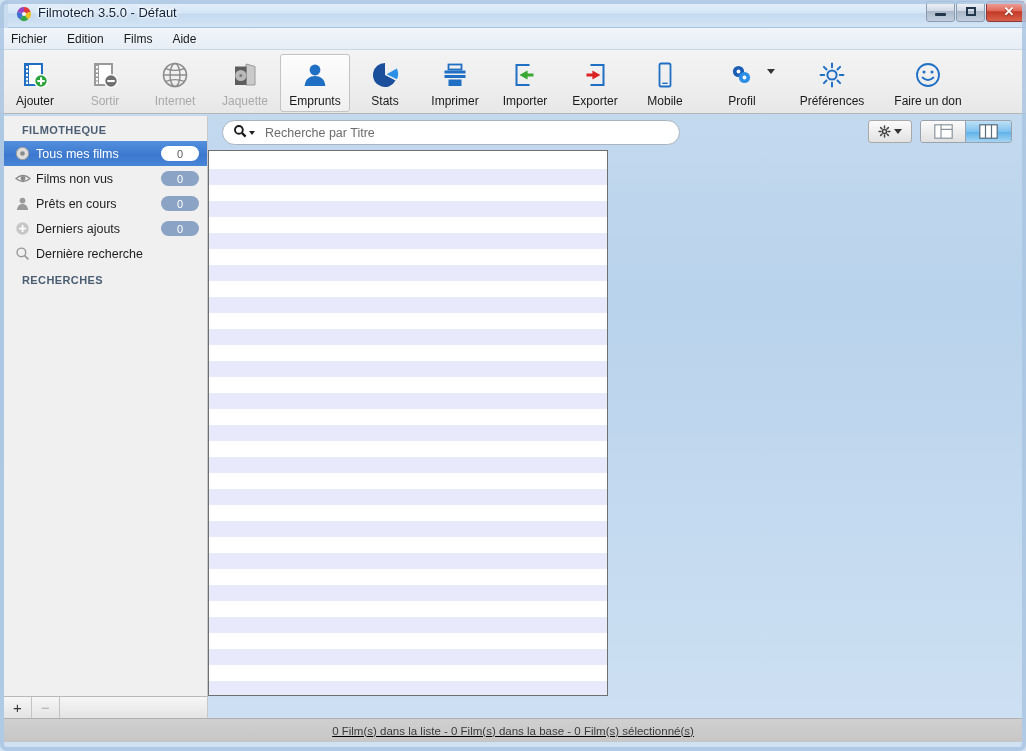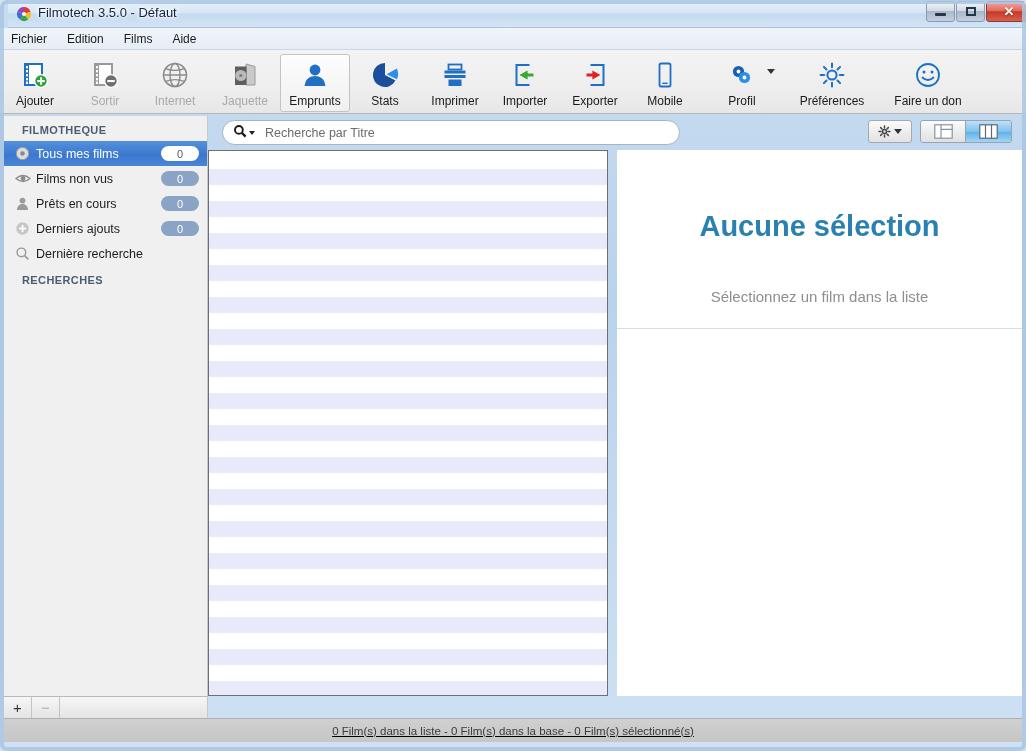--- a/index.html
+++ b/index.html
@@ -546,24 +546,19 @@
         <div class="row alt"></div>
         <div class="row plain"></div>
         <div class="row alt"></div>
         <div class="row plain"></div>
         <div class="row alt"></div>
         <div class="row plain"></div>
         <div class="row alt"></div>
       </div>
   </div>
 
-  <div class="detail">
-    <div class="d-title">Aucune sélection</div>
-    <div class="d-sub">Sélectionnez un film dans la liste</div>
-    <div class="d-rule"></div>
-  </div>
 
   <div class="statusbar">
     <span class="status-txt">0 Film(s) dans la liste - 0 Film(s) dans la base - 0 Film(s) sélectionné(s)</span>
   </div>
 
   <div class="vborder"></div>
 </div>
 
 </body></html>

